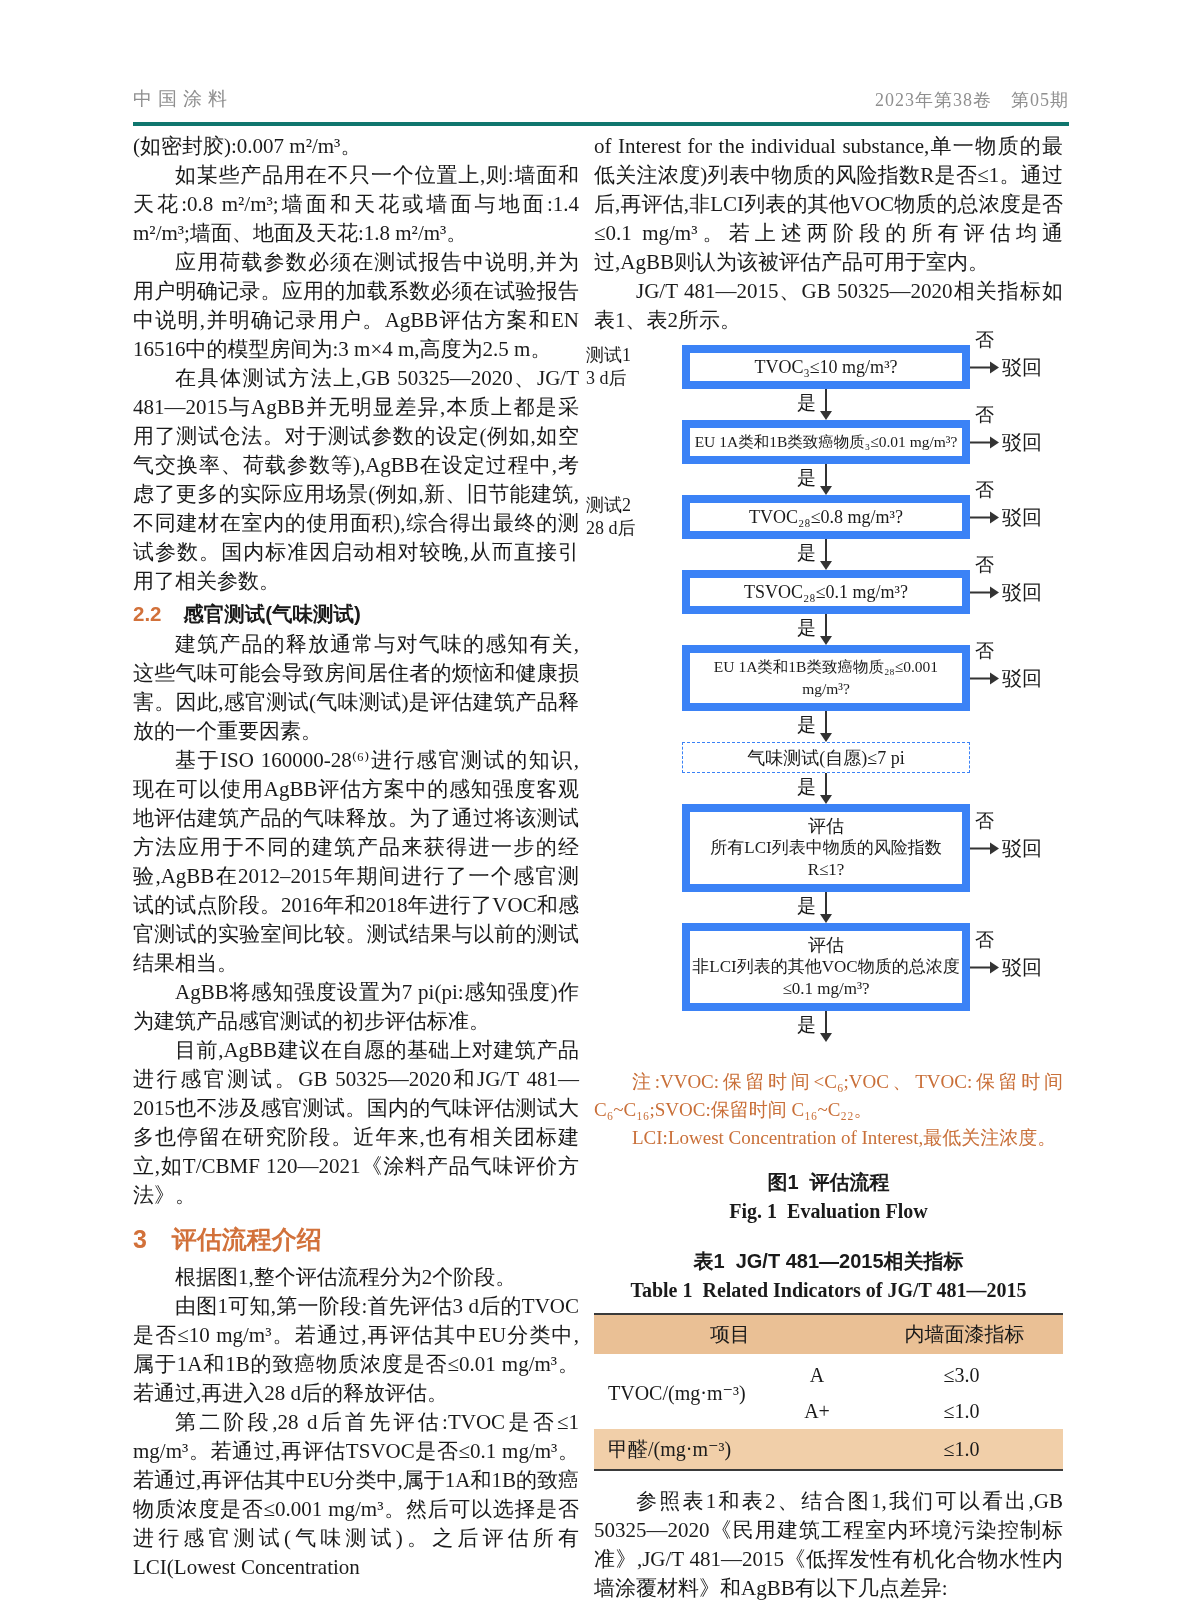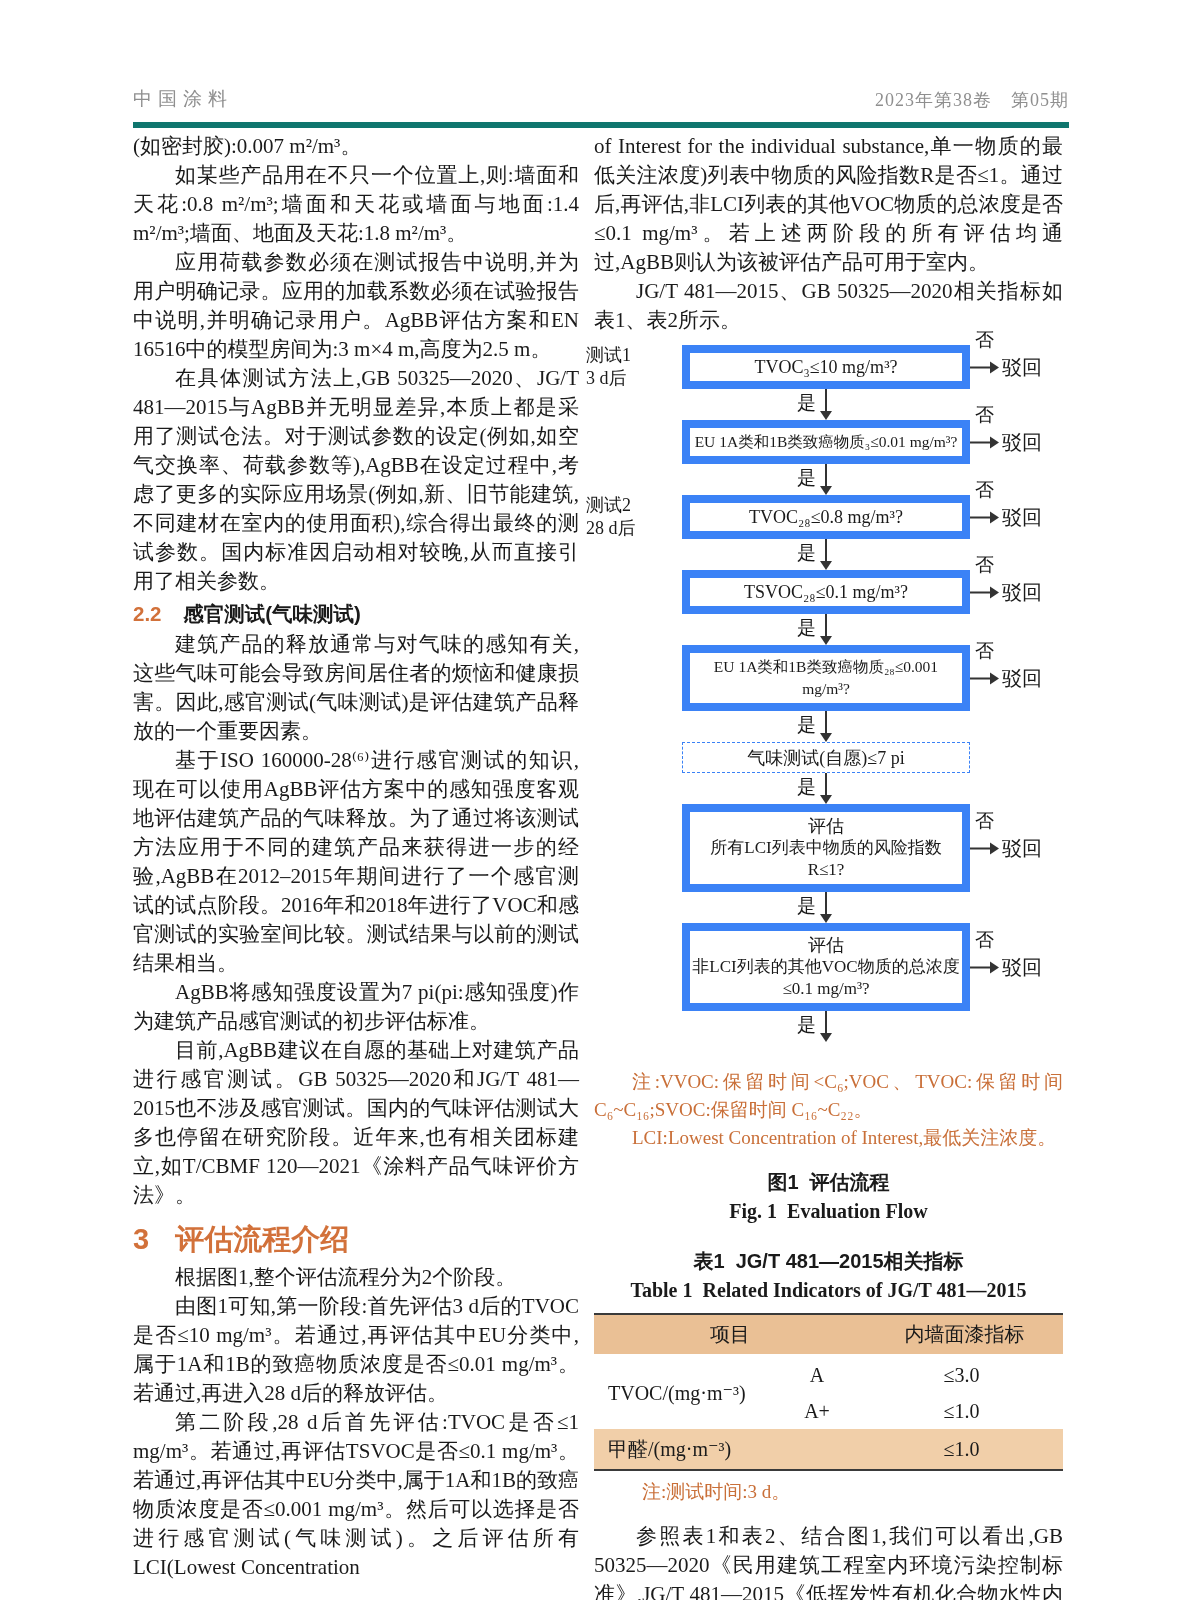--- a/index.html
+++ b/index.html
@@ -2,38 +2,38 @@
 <html><head>
 <meta charset="utf-8">
 <style>
   html,body{margin:0;padding:0;background:#ffffff;}
   .page{position:relative;width:1187px;height:1600px;background:#ffffff;overflow:hidden;
         font-family:"Liberation Serif","DejaVu Serif",serif;color:#1a1a1a;}
 
   
   .page-header{position:absolute;left:133px;right:118px;top:86px;
         display:flex;justify-content:space-between;align-items:flex-end;
-        padding-bottom:10px;border-bottom:6px solid #0f766e;}
+        padding-bottom:10px;border-bottom:4px solid #0f766e;}
   .journal{font-size:19px;color:#8f8f8f;letter-spacing:6px;}
   .issue{font-size:18px;color:#8f8f8f;letter-spacing:1px;}
 
   
   .col{position:absolute;top:132px;}
   .col-left{left:133px;width:446px;}
   .col-right{left:594px;width:469px;}
   .body-p{margin:0;font-size:21px;line-height:29px;text-align:justify;text-indent:2em;
           text-justify:inter-ideograph;}
   .body-p.cont{text-indent:0;}
 
   
   .h22{margin:3px 0 2px 0;font-family:"Liberation Sans","DejaVu Sans",sans-serif;
        font-size:20.5px;font-weight:bold;line-height:29px;}
   .h22 .hnum{color:#d2713a;margin-right:16px;}
   .h3{margin:14px 0 9px 0;font-family:"Liberation Sans","DejaVu Sans",sans-serif;
-      font-size:29px;font-weight:bold;color:#d2713a;line-height:30px;}
+      font-size:25px;font-weight:bold;color:#d2713a;line-height:30px;}
   .h3 .h3t{margin-left:18px;}
 
   
   .fc{margin:10px 0 0 0;}
   .fc-row{position:relative;margin-left:88px;width:288px;}
   .fc-box{box-sizing:border-box;border:8px solid #3b82f6;background:#fff;min-height:31px;
           display:flex;flex-direction:column;justify-content:center;align-items:center;
           text-align:center;font-size:18px;line-height:22px;padding:3px 2px;}
   .fc-box .small{font-size:15.5px;}
   .fc-box .mid{font-size:17px;}
@@ -293,19 +293,18 @@
         <div class="t1-grade">A</div>
         <div class="t1-val">≤3.0</div>
         <div class="t1-grade">A+</div>
         <div class="t1-val">≤1.0</div>
       </div>
       <div class="t1-row2">
         <div class="t1-item2">甲醛/(mg·m⁻³)</div>
         <div class="t1-val2">≤1.0</div>
       </div>
     </div>
-    <p class="note-p tnote">注:测试时间:3 d。</p>
 
     <p class="body-p last">参照表1和表2、结合图1,我们可以看出,GB 50325—2020《民用建筑工程室内环境污染控制标准》,JG/T 481—2015《低挥发性有机化合物水性内墙涂覆材料》和AgBB有以下几点差异:</p>
   </div>
 
 
 </div>
 
 </body></html>

